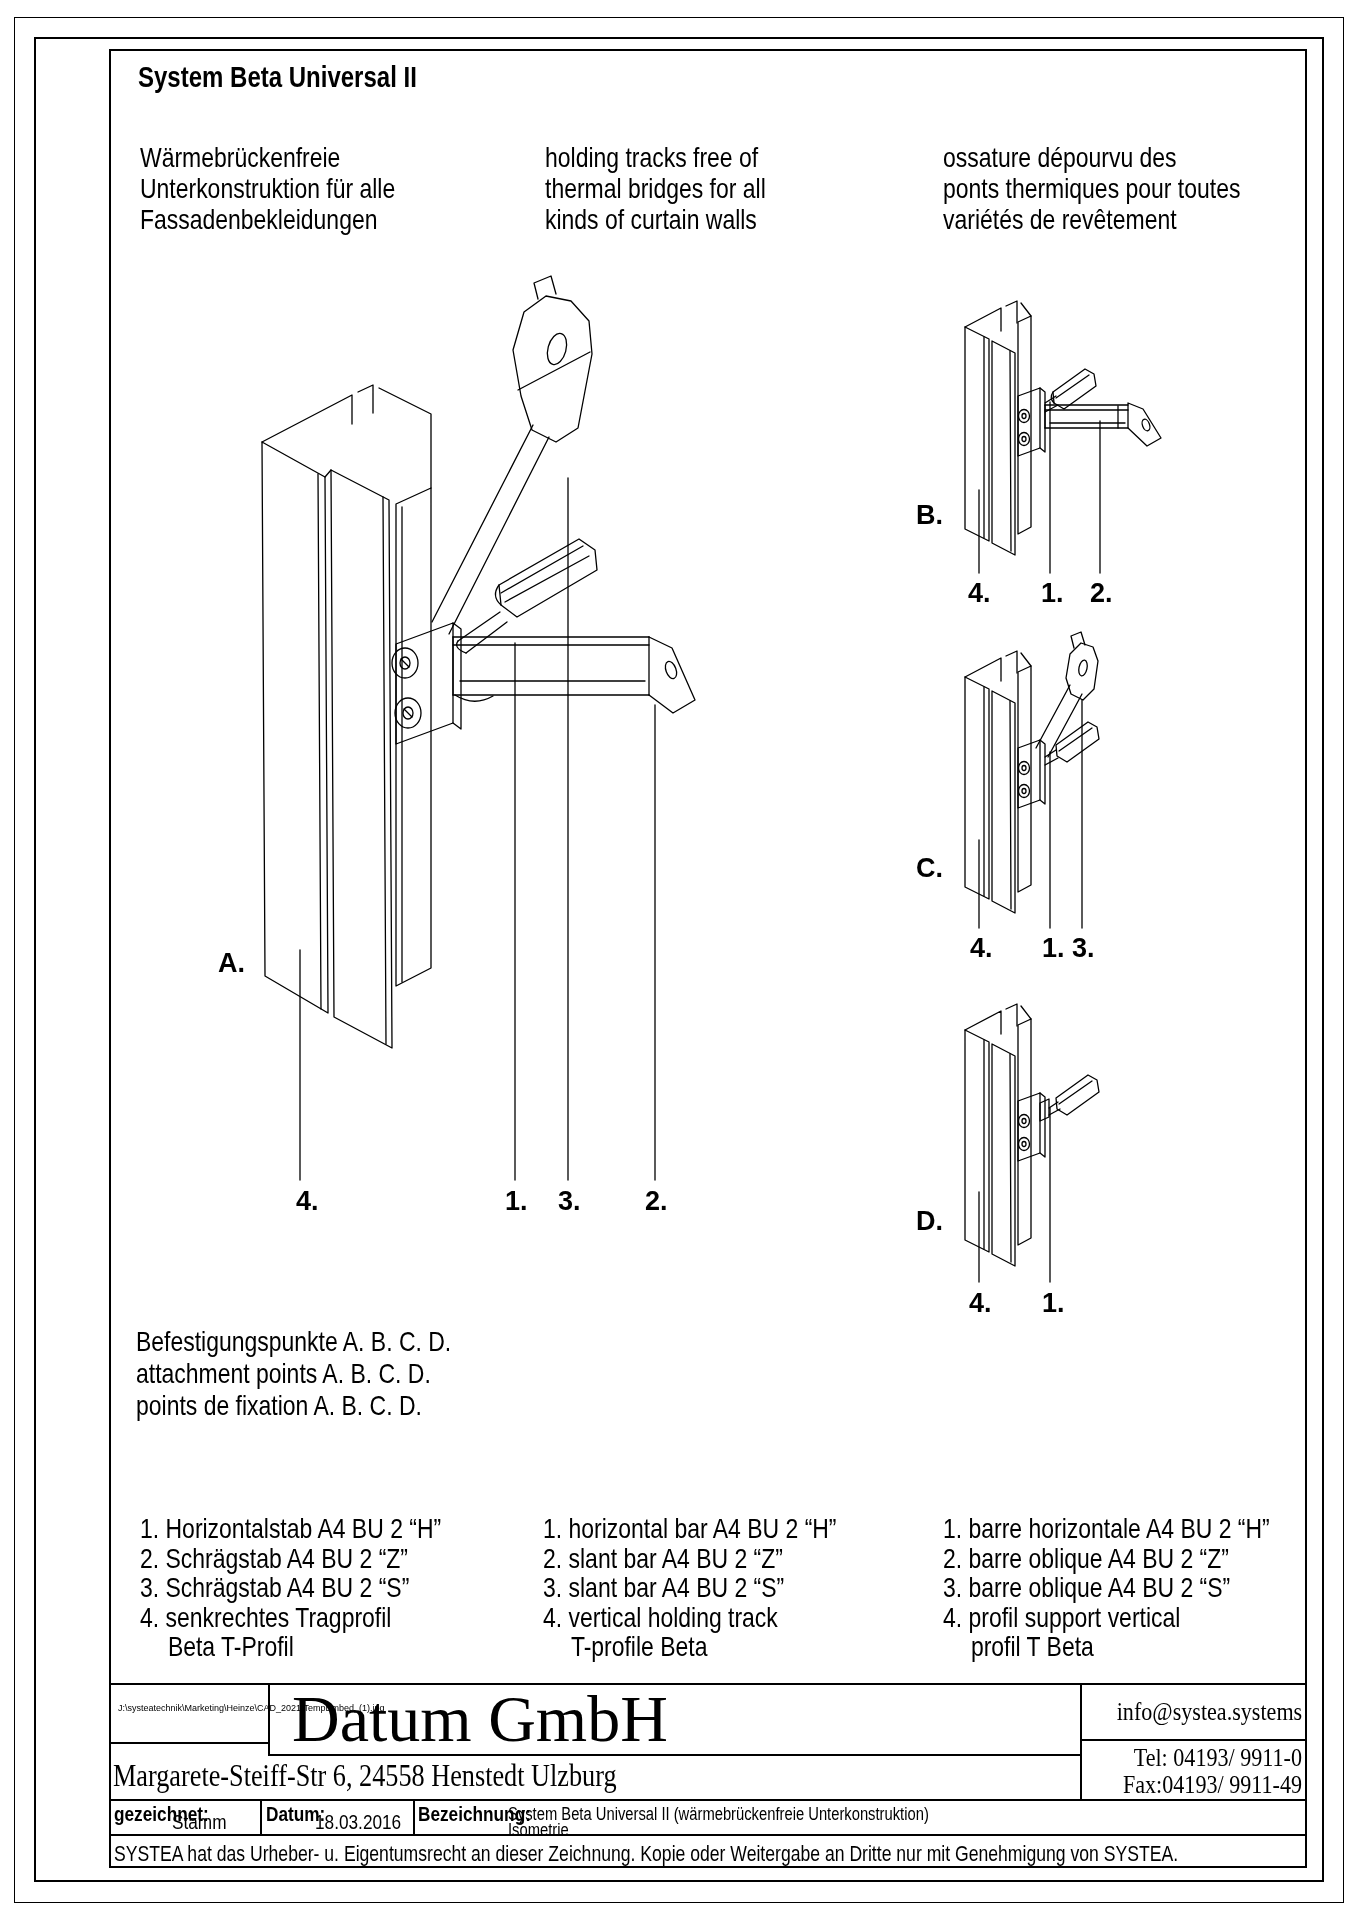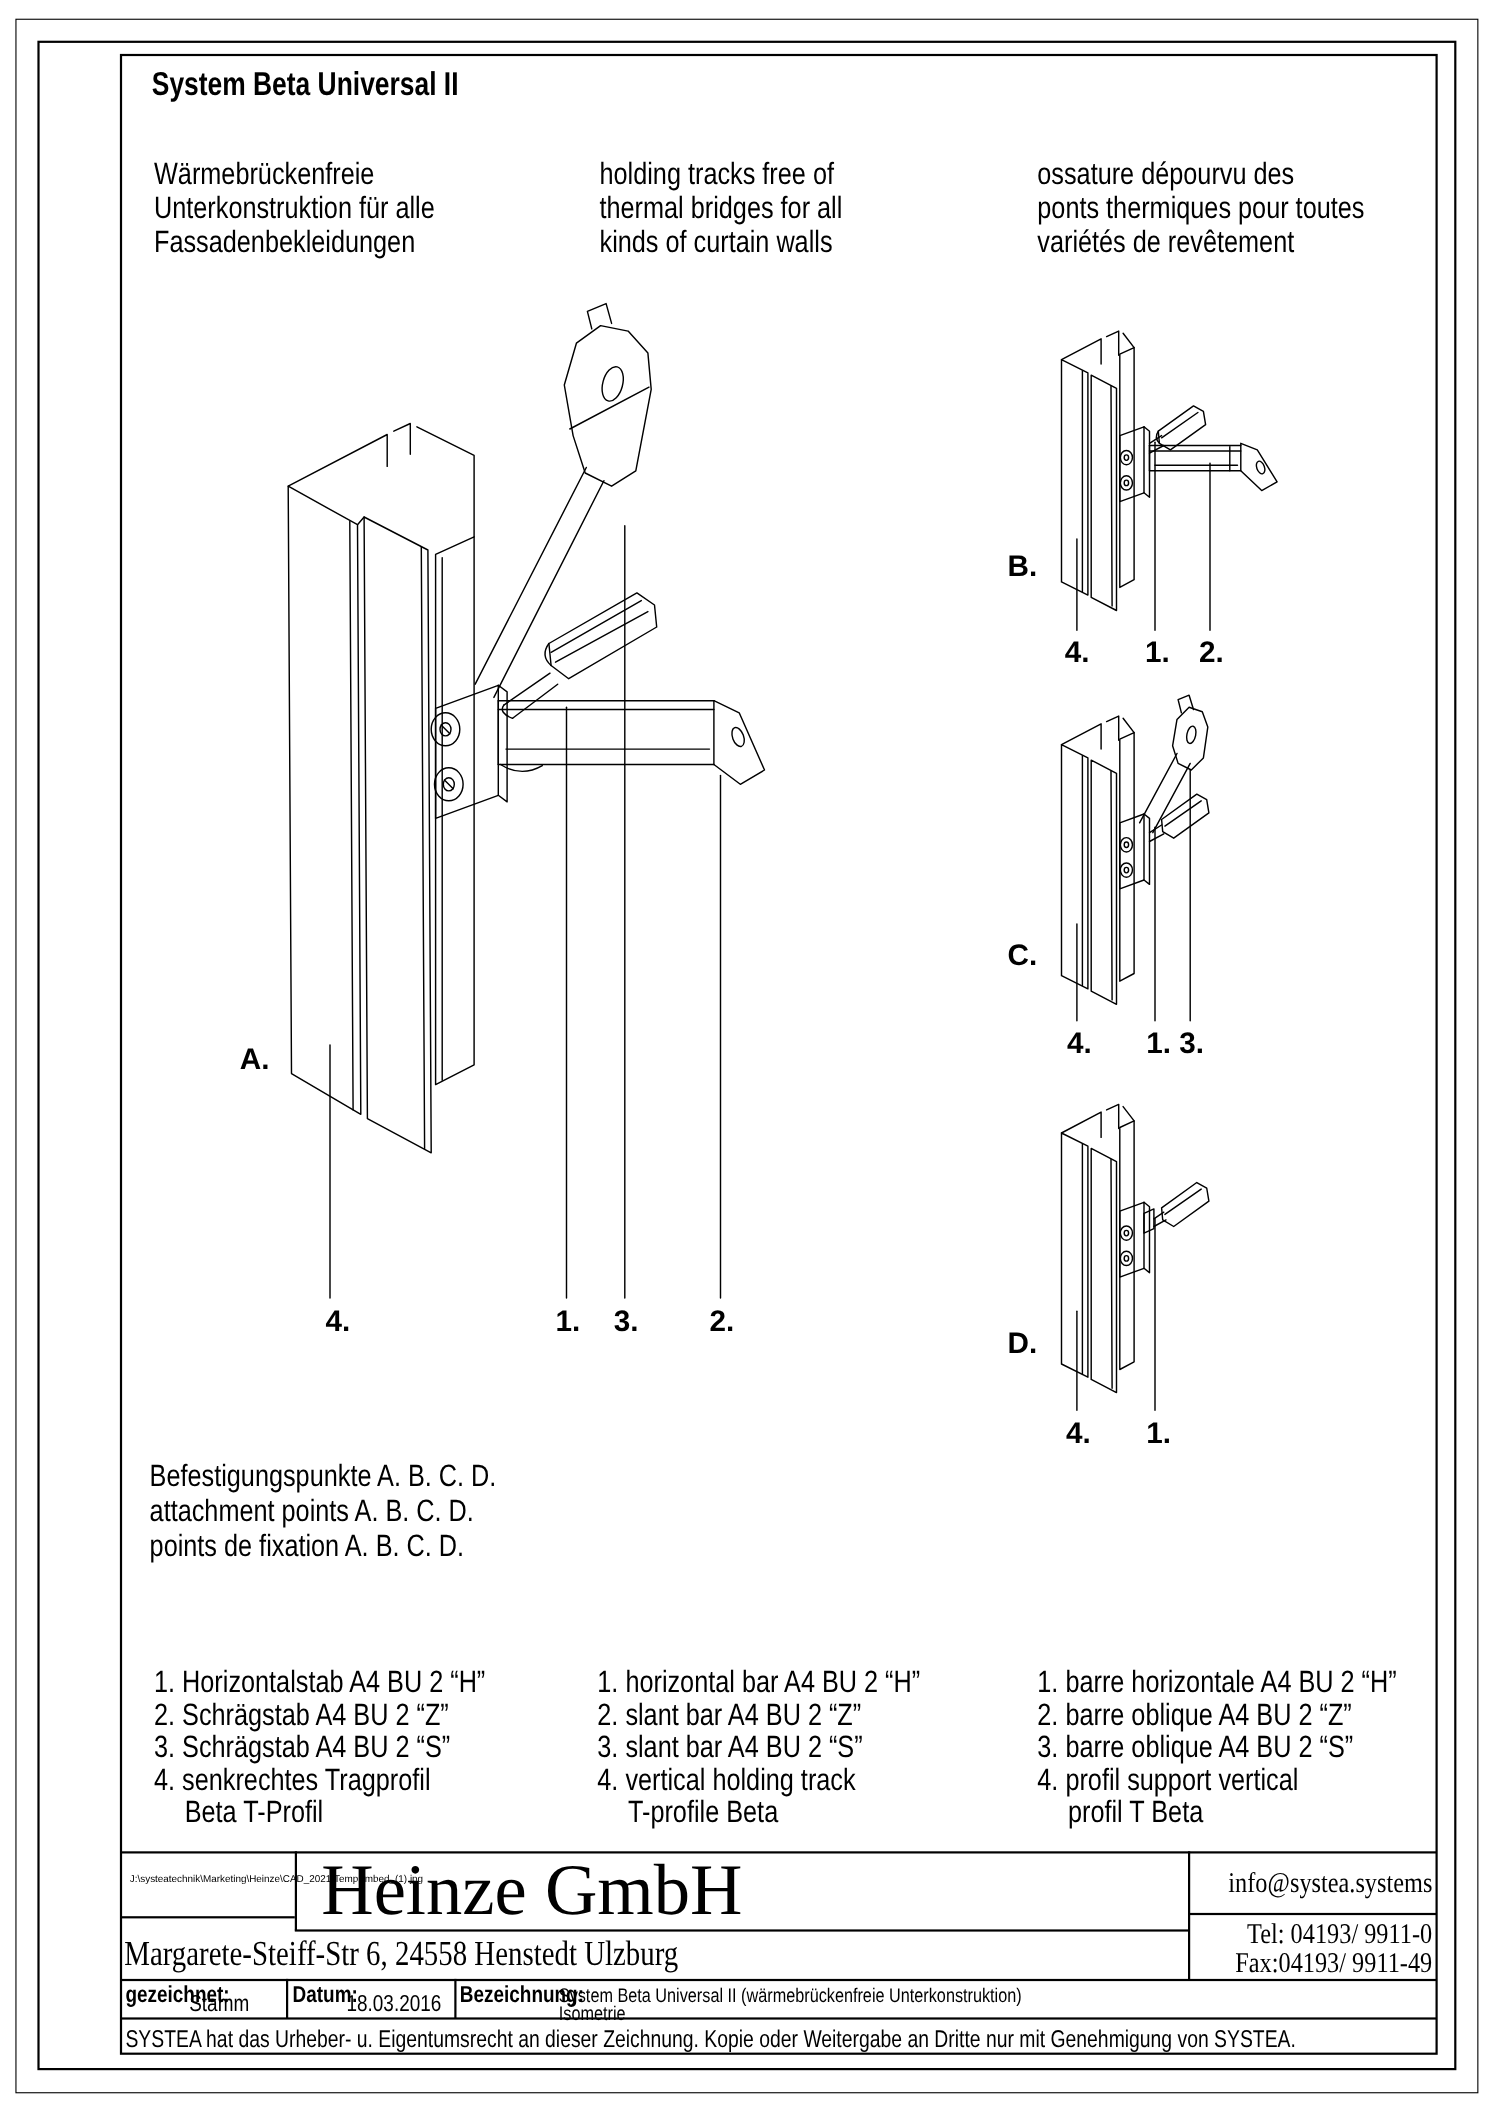--- a/index.html
+++ b/index.html
@@ -283,21 +283,21 @@
 <div class="abs tbl-h" style="left:268px;top:1754px;width:812px"></div>
 <div class="abs tbl-h" style="left:1080px;top:1739px;width:226px"></div>
 <div class="abs tbl-h" style="left:110px;top:1799px;width:1196px"></div>
 <div class="abs tbl-h" style="left:110px;top:1834px;width:1196px"></div>
 <div class="abs tbl-v" style="left:268px;top:1683px;height:72px"></div>
 <div class="abs tbl-v" style="left:1080px;top:1683px;height:117px"></div>
 <div class="abs tbl-v" style="left:260px;top:1799px;height:36px"></div>
 <div class="abs tbl-v" style="left:413px;top:1799px;height:36px"></div>
 
 <div class="abs filepath" style="left:118px;top:1703px;width:148px">J:\systeatechnik\Marketing\Heinze\CAD_2021\TempEmbed_(1).jpg</div>
-<div class="abs serif company" style="left:292px;top:1684px">Heinze GmbH</div>
+<div class="abs serif company" style="left:292px;top:1684px">Datum GmbH</div>
 <div class="abs serif contact sxr" style="left:1084px;top:1697px;width:218px;text-align:right">info@systea.systems</div>
 <div class="abs serif addr sx" style="left:113px;top:1757px">Margarete-Steiff-Str 6, 24558 Henstedt Ulzburg</div>
 <div class="abs serif contact sxr" style="left:1084px;top:1743px;width:218px;text-align:right">Tel: 04193/ 9911-0</div>
 <div class="abs serif contact sxr" style="left:1084px;top:1770px;width:218px;text-align:right">Fax:04193/ 9911-49</div>
 
 <div class="abs tb-small-label sx" style="left:114px;top:1802px">gezeichnet:</div>
 <div class="abs tb-small-val sx" style="left:172px;top:1810px">Stamm</div>
 <div class="abs tb-small-label sx" style="left:266px;top:1802px">Datum:</div>
 <div class="abs tb-small-val sx" style="left:315px;top:1810px">18.03.2016</div>
 <div class="abs tb-small-label sx" style="left:418px;top:1802px">Bezeichnung:</div>

